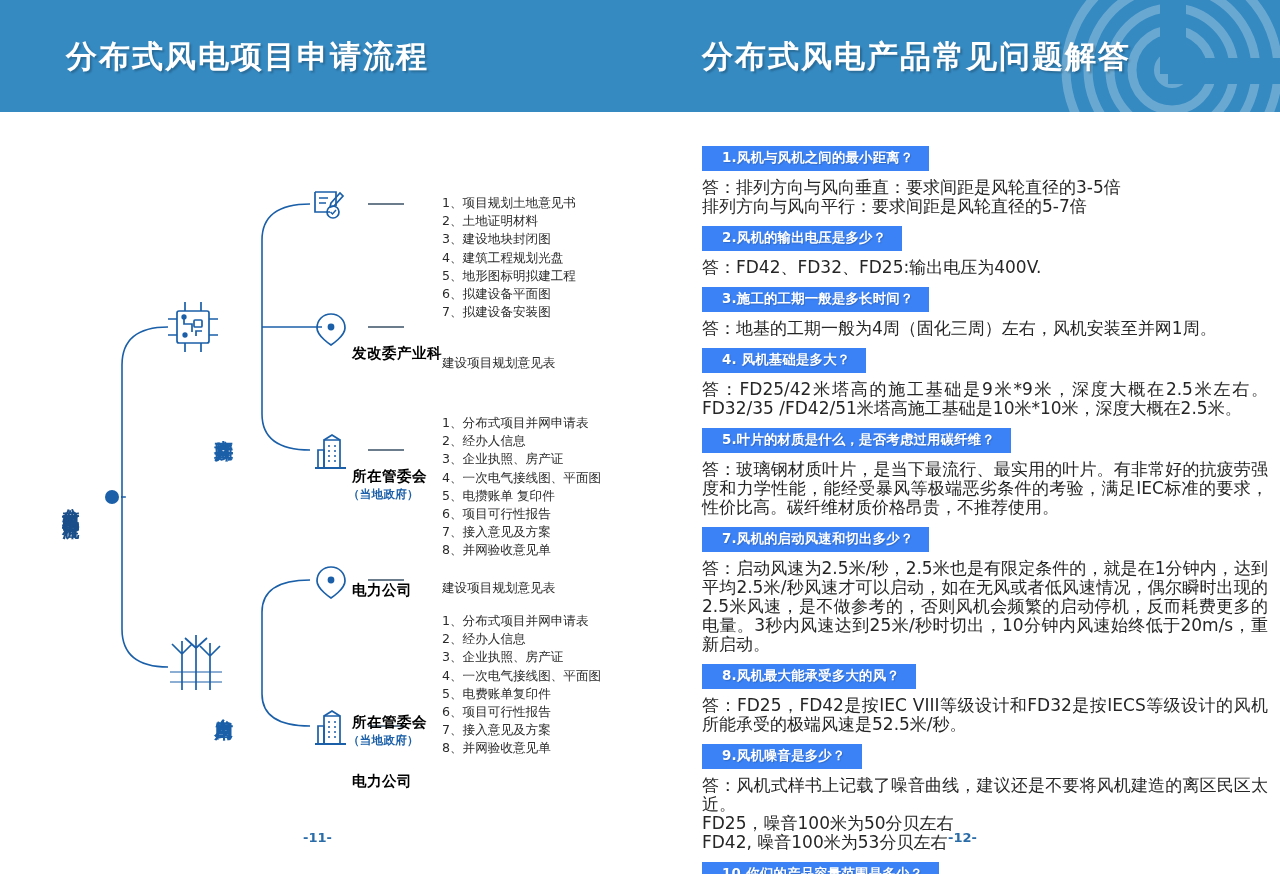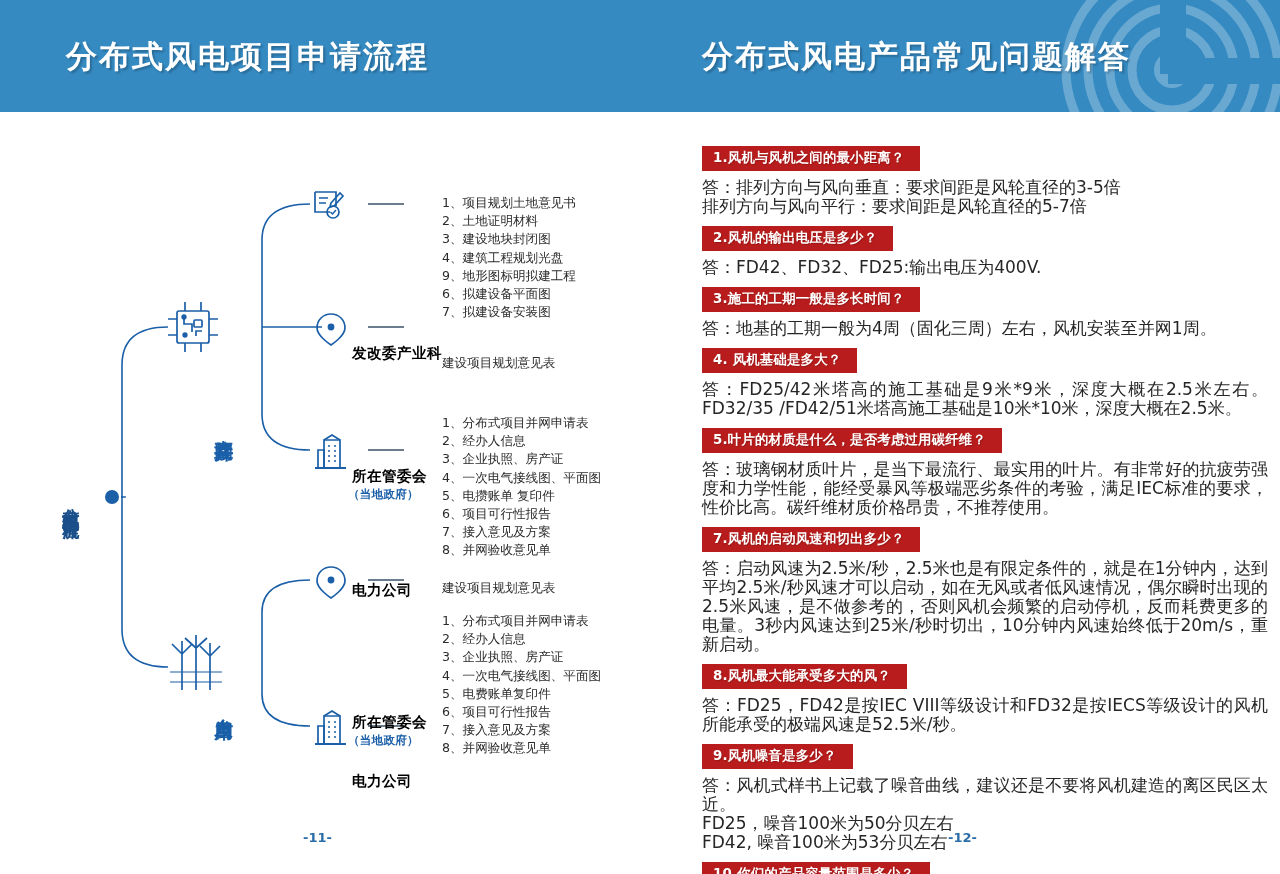--- a/index.html
+++ b/index.html
@@ -72,23 +72,23 @@
     position:absolute; color:#2a6ca8; font-size: 13px; font-weight:600;
     font-family:"DejaVu Sans", sans-serif;
   }
 
   
   .right-page { position:absolute; left:640px; top:112px; width:640px; height:762px; }
   .faq { position:absolute; left: 62px; top: 34px; width: 566px; }
   .faq-item { margin-bottom: 2px; }
   .q {
     display:inline-block;
-    background:#b91c1c; color:#ffffff;
+    background:#3b82f6; color:#ffffff;
     font-size: 13.4px; font-weight:700; letter-spacing:.2px;
-    padding: 3px 16px 4px 11px;
+    padding: 3px 16px 4px 20px;
     font-family:"DejaVu Sans", sans-serif;
     text-shadow: 1px 1px 1px rgba(0,0,0,.18);
     white-space: nowrap;
   }
   .a {
     color:#262626; font-size: 17px; line-height: 19px;
     font-family:"DejaVu Sans", sans-serif;
     margin: 7px 0 10px 0;
     text-align: justify;
   }
@@ -230,21 +230,21 @@
     <div class="node-label" style="left:352px; top:601px;">所在管委会</div>
     <div class="node-sub" style="left:348px; top:621px;">（当地政府）</div>
 
     <div class="node-label" style="left:352px; top:660px;">电力公司</div>
 
     <div class="doc-list" style="left:442px; top:82px;">
         <div>1、项目规划土地意见书</div>
         <div>2、土地证明材料</div>
         <div>3、建设地块封闭图</div>
         <div>4、建筑工程规划光盘</div>
-        <div>9、地形图标明拟建工程</div>
+        <div>5、地形图标明拟建工程</div>
         <div>6、拟建设备平面图</div>
         <div>7、拟建设备安装图</div>
       </div>
     <div class="doc-single" style="left:442px; top:243px;">建设项目规划意见表</div>
     <div class="doc-list" style="left:442px; top:302px;">
         <div>1、分布式项目并网申请表</div>
         <div>2、经办人信息</div>
         <div>3、企业执照、房产证</div>
         <div>4、一次电气接线图、平面图</div>
         <div>5、电攒账单 复印件</div>

